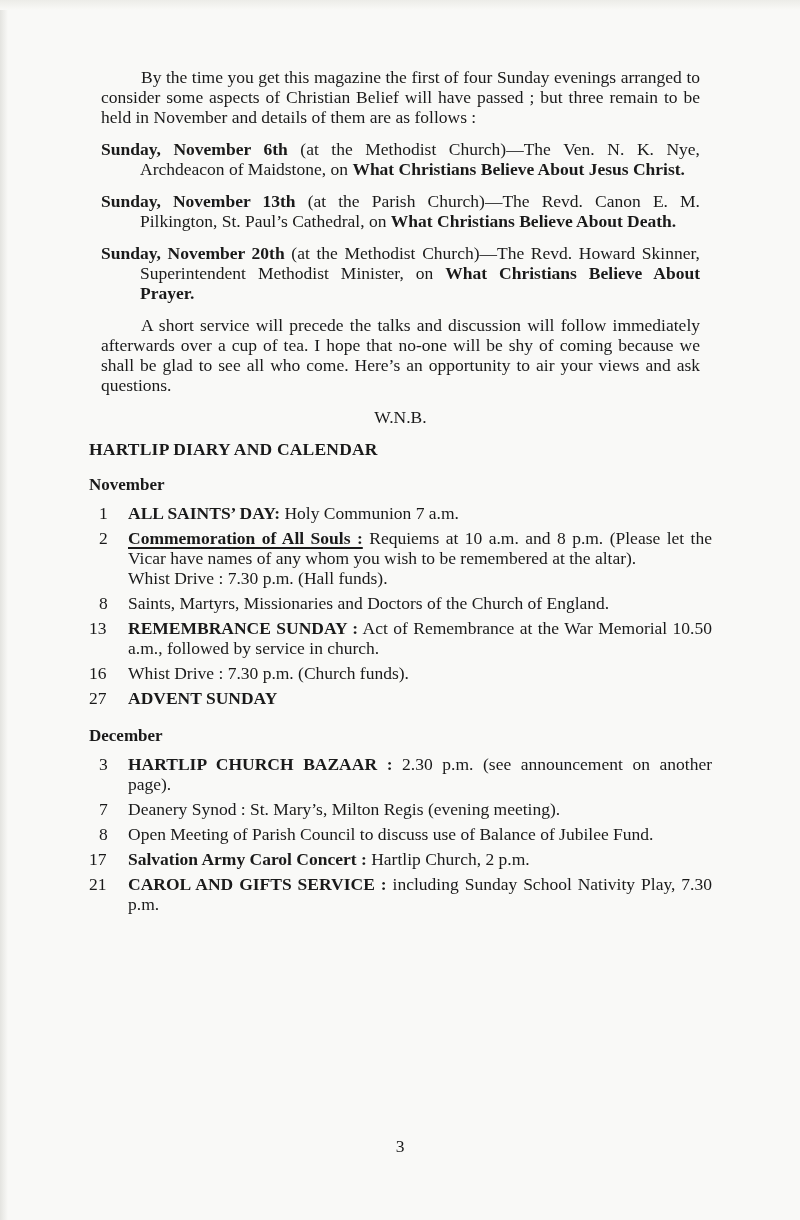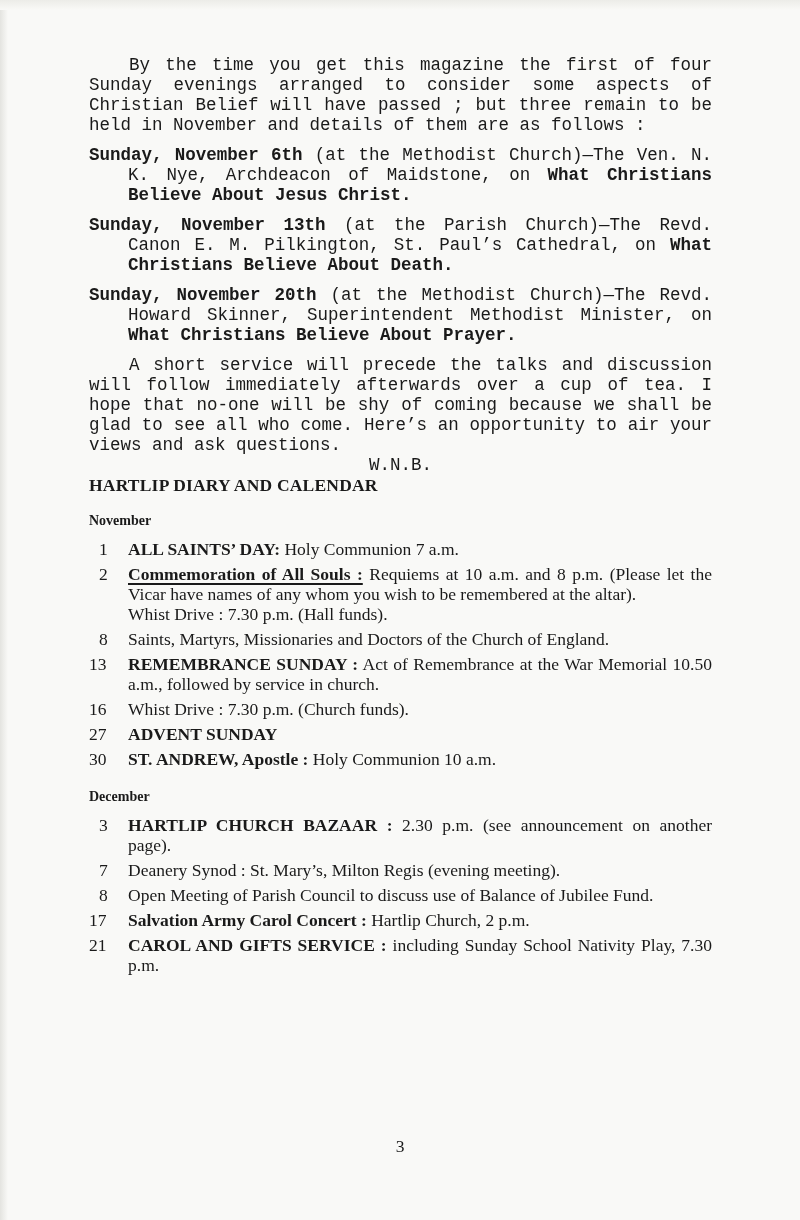--- a/index.html
+++ b/index.html
@@ -20,32 +20,32 @@
     background: linear-gradient(to bottom, #ecece8, #f9f9f7);
   }
   .page {
     position: absolute; left: 89px; top: 55px; width: 623px;
     font-size: 17.5px; line-height: 20px;
   }
   h2 {
     font-size: 17.5px; font-weight: bold; margin: 0; letter-spacing: 0.2px;
   }
   .h1 { margin-bottom: 16px; }
-  p { margin: 0; text-align: justify; font-family: Liberation Mono, monospace; }
+  p { margin: 12px; text-align: justify; }
   .indent { text-indent: 40px; }
   .talk {
     margin-top: 10px;
     padding-left: 39px; text-indent: -39px;
     text-align: justify;
   }
   .talk:first-of-type { margin-top: 12px; }
   b { font-weight: bold; }
   .sig { text-align: center; margin-top: 0; }
   .h2 { }
-  .month { font-weight: bold; margin-top: 16px; margin-bottom: 8px; font-size: 14px; }
+  .month { font-weight: bold; margin-top: 16px; margin-bottom: 8px; font-size: 17px; }
   .entry { display: flex; margin-bottom: 5px; }
   .entry .day { width: 39px; flex: none; text-align: left; padding-left: 10px; box-sizing: border-box; }
   .entry .day.two { padding-left: 0; }
   .entry .body { flex: 1; text-align: justify; }
   .u { text-decoration: underline; text-decoration-thickness: 2px; text-underline-offset: 3px; }
   .pagenum { position: absolute; left: 0; width: 800px; top: 1136px; text-align: center; font-size: 17.5px; }
   .gap-dec { margin-top: 18px; }
 </style>
 </head>
 <body>
@@ -88,24 +88,20 @@
     <span class="body"><b>REMEMBRANCE SUNDAY :</b><span> Act of Remembrance at the War Memorial 10.50 a.m., followed by service in church.</span></span>
   </div>
   <div class="entry">
     <span class="day two">16</span>
     <span class="body"><span>Whist Drive : 7.30 p.m. (Church funds).</span></span>
   </div>
   <div class="entry">
     <span class="day two">27</span>
     <span class="body"><b>ADVENT SUNDAY</b></span>
   </div>
-  <div class="entry">
-    <span class="day two">30</span>
-    <span class="body"><b>ST. ANDREW, Apostle :</b><span> Holy Communion 10 a.m.</span></span>
-  </div>
 
   <div class="month gap-dec">December</div>
 
   <div class="entry">
     <span class="day">3</span>
     <span class="body"><b>HARTLIP CHURCH BAZAAR :</b><span> 2.30 p.m. (see announcement on another page).</span></span>
   </div>
   <div class="entry">
     <span class="day">7</span>
     <span class="body"><span>Deanery Synod : St. Mary’s, Milton Regis (evening meeting).</span></span>

